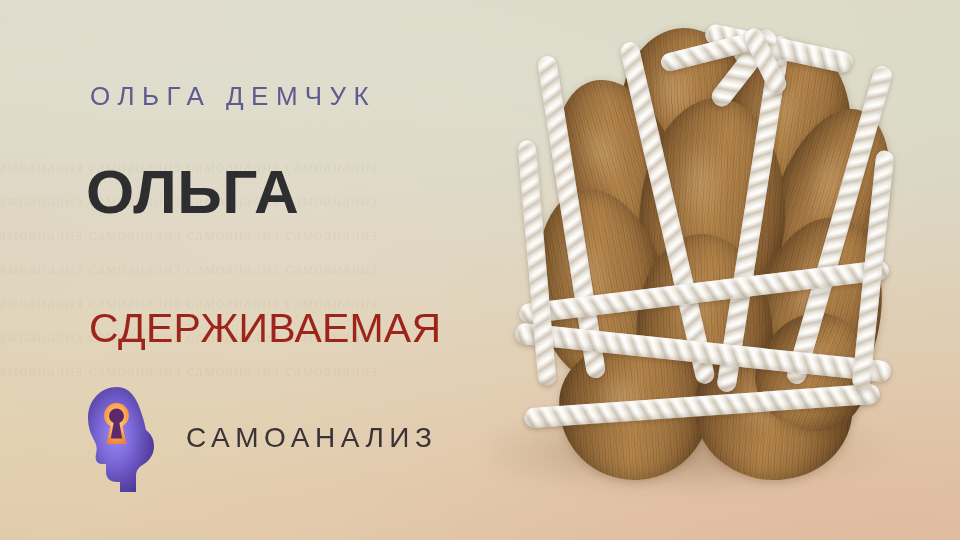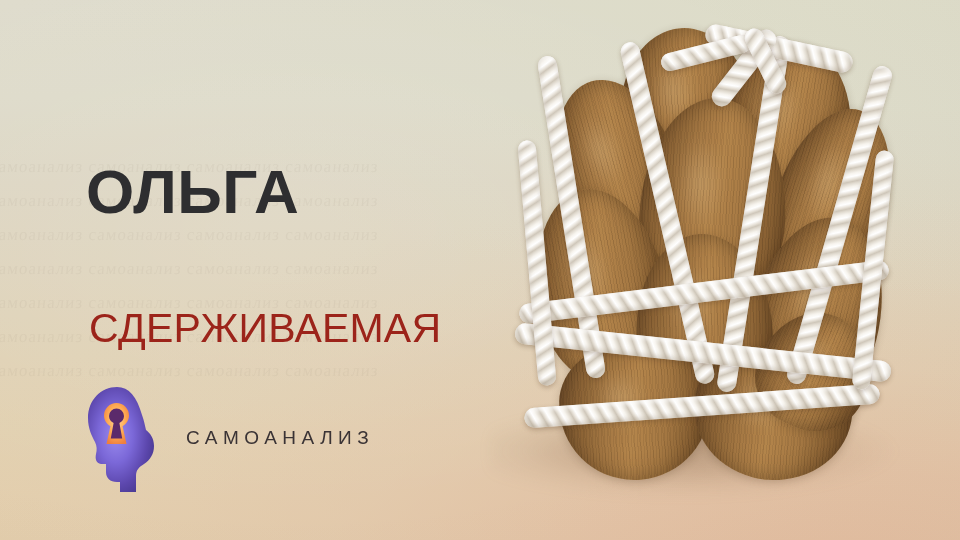--- a/index.html
+++ b/index.html
@@ -211,21 +211,21 @@
   
   .brand {
     position: absolute;
     left: 84px; top: 384px;
     display: flex;
     align-items: center;
   }
   .brand-mark { width: 78px; height: 112px; display: block; }
   .brand-name {
     margin-left: 24px;
-    font-size: 19px;
+    font-size: 28px;
     font-weight: 400;
     letter-spacing: 5.5px;
     color: #3a3335;
     white-space: nowrap;
     padding-bottom: 4px;
   }
 </style>
 </head>
 <body>
 
@@ -299,20 +299,21 @@
       <div class="rope" style="left:196px; top:18px; width:150px; height:21px; transform:rotate(12deg);"></div>
       <div class="rope v" style="left:226px; top:2px; width:20px; height:92px; transform:rotate(38deg);"></div>
       <div class="rope" style="left:152px; top:24px; width:92px; height:18px; transform:rotate(-14deg);"></div>
       <div class="rope v" style="left:248px; top:6px; width:19px; height:70px; transform:rotate(-26deg);"></div>
 
       <div class="rope v" style="left:20px; top:120px; width:18px; height:246px; transform:rotate(-5deg);"></div>
       <div class="rope v" style="left:356px; top:130px; width:18px; height:240px; transform:rotate(6deg);"></div>
     </div>
   </div>
 
+  <div class="author">ОЛЬГА ДЕМЧУК</div>
 
   <div class="title">ОЛЬГА</div>
 
 
   <div class="subtitle l2">СДЕРЖИВАЕМАЯ</div>
 
   <div class="brand">
 
     <svg class="brand-mark" viewBox="0 0 78 112">
       <defs>

